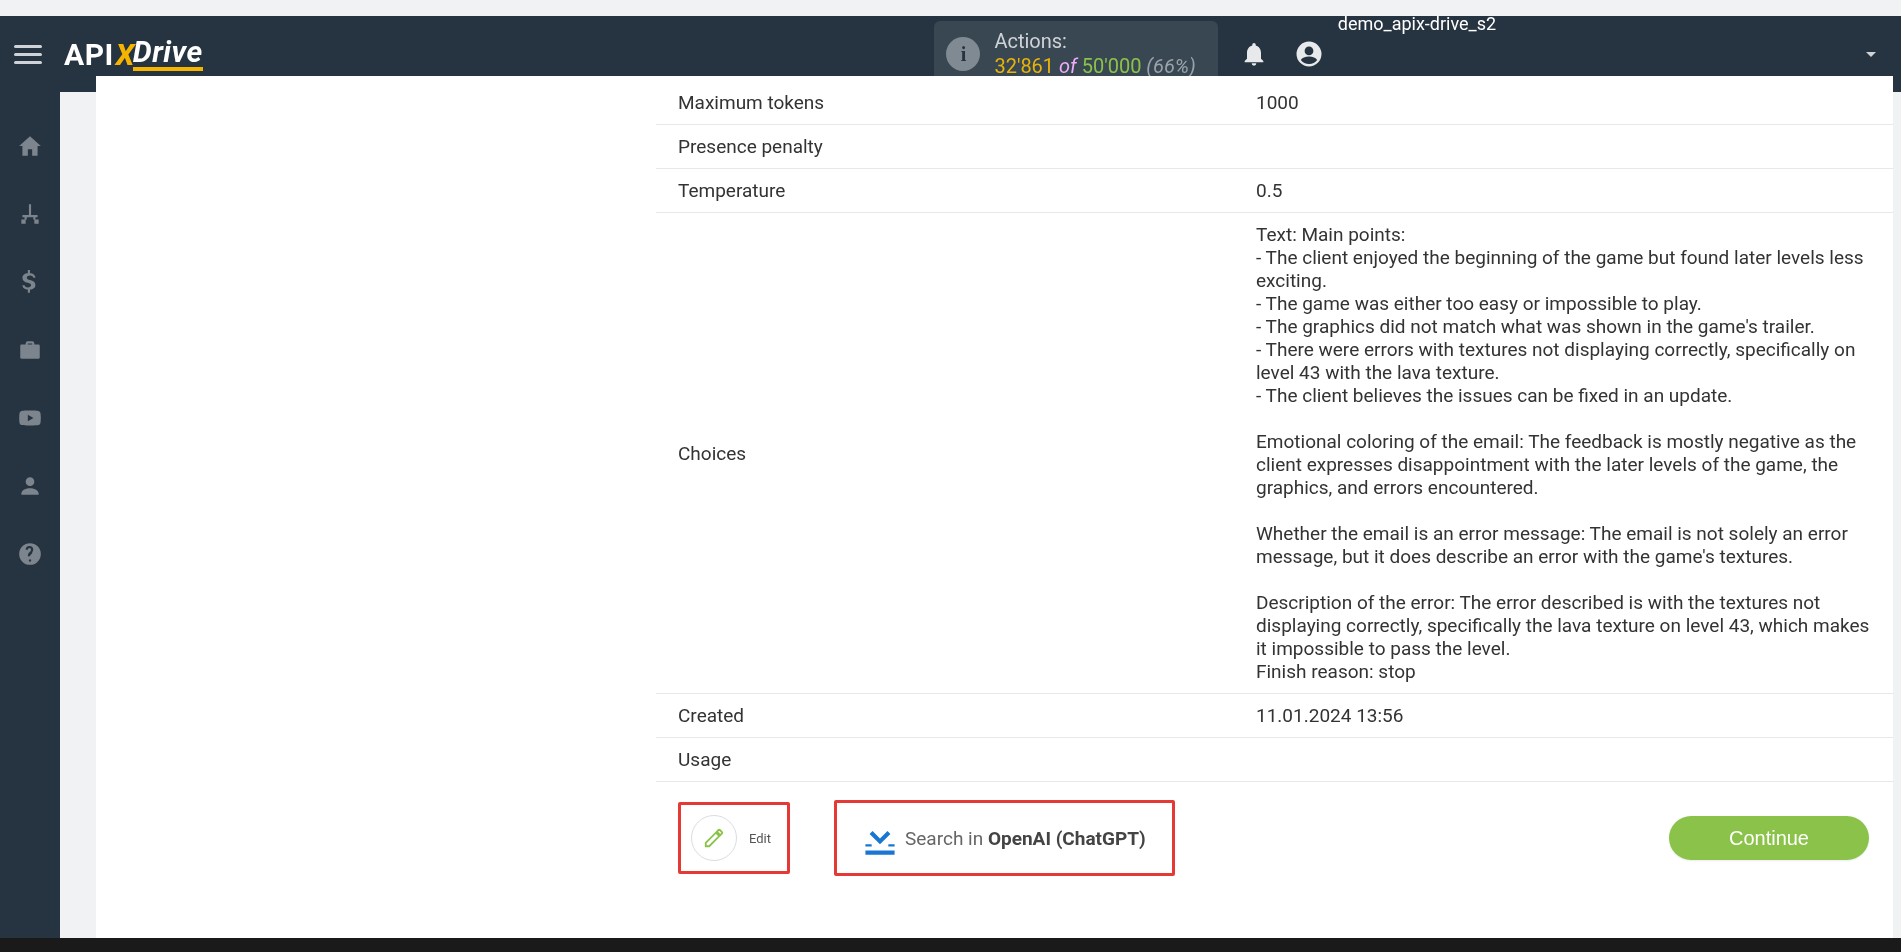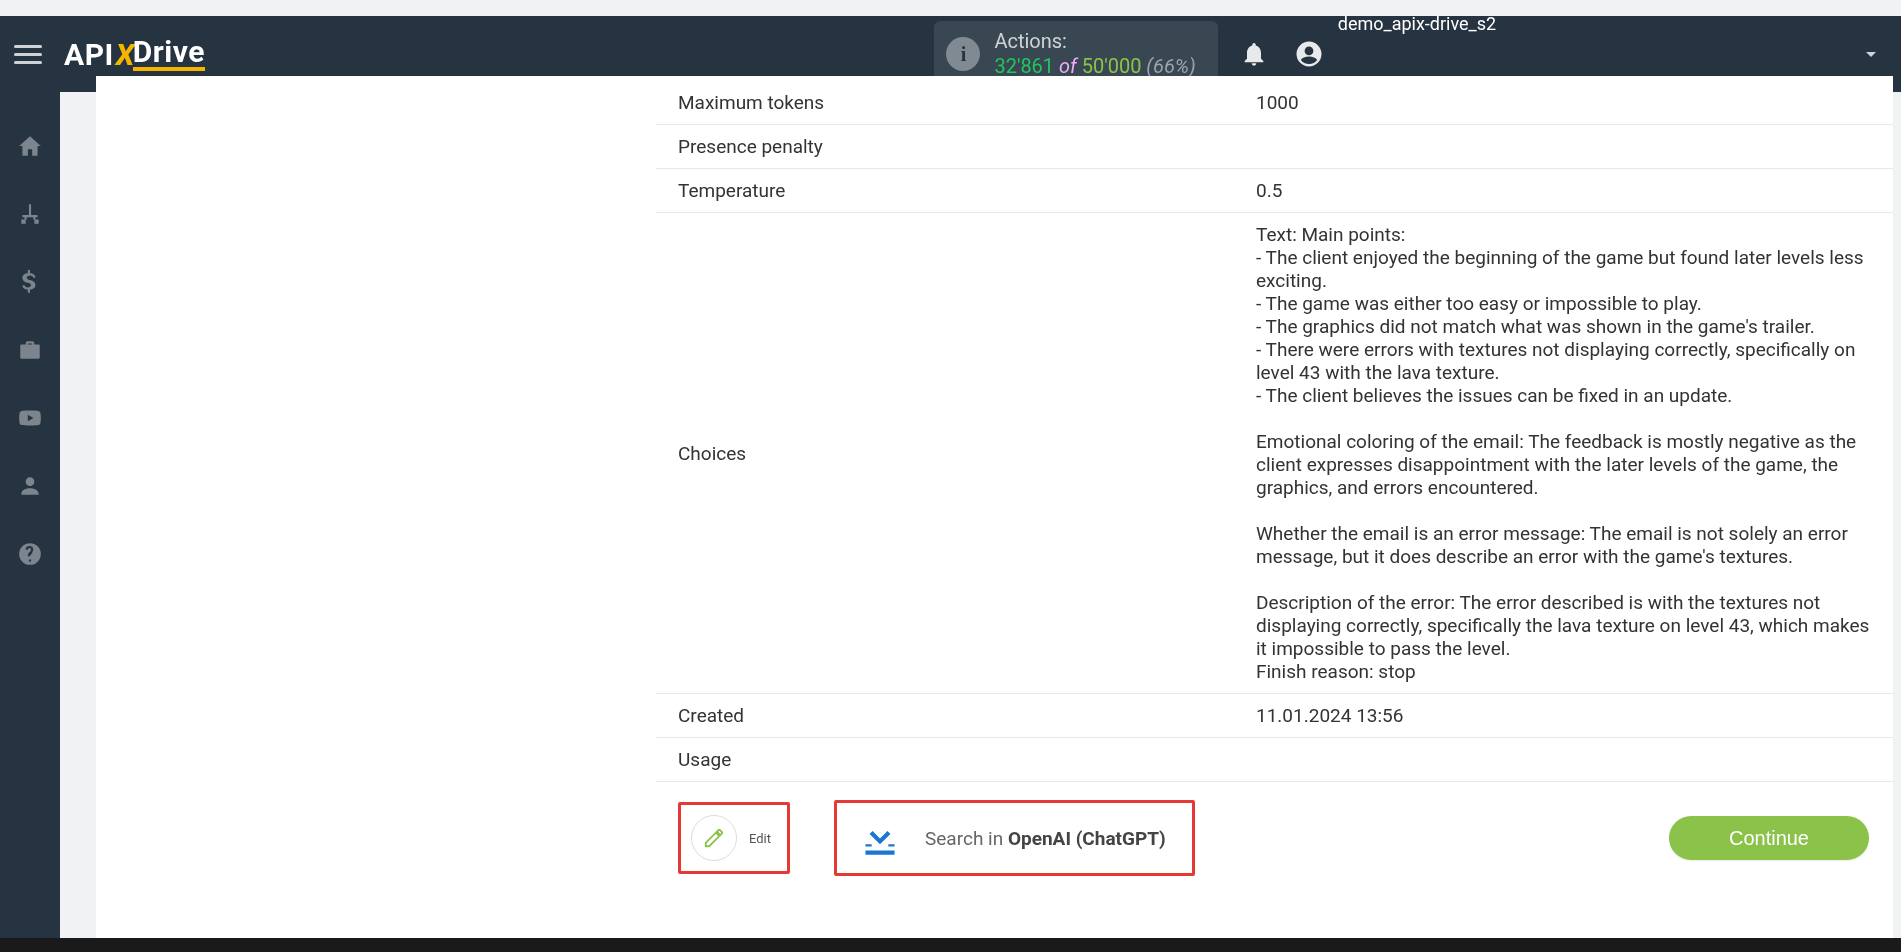--- a/index.html
+++ b/index.html
@@ -23,41 +23,41 @@
     align-items: center;
     color: #fff;
     padding-left: 14px;
   }
   .hdr-burger { width: 28px; height: 28px; display:flex; flex-direction:column; justify-content:center; gap:5px; margin-right:22px; cursor:pointer;}
   .hdr-burger span{display:block; height:3px; background:#cfd3d7; border-radius:2px;}
   .logo { display:flex; align-items:center; font-weight:700; font-size:30px; letter-spacing:0.5px; }
   .logo .p1{color:#fff;}
   .logo .x{color:#f4b400; font-style:italic; margin:0 -2px 0 2px; font-weight:800;}
   .logo .p2{color:#fff;}
-  .logo .udl{display:inline-block; border-bottom:4px solid #f4b400; line-height:1;}
+  .logo .udl{display:inline-block; border-bottom:4px solid #f4b400; line-height:1;font-style:italic;}
 
   .hdr-right {
     margin-left: auto;
     display: flex;
     align-items: center;
     padding-right: 18px;
   }
   .actions-box{
     background:#394752;
     border-radius:6px;
     padding:8px 22px 8px 12px;
     display:flex;
     align-items:center;
     gap:14px;
     margin-right:22px;
   }
   .info-icon{width:34px;height:34px;border-radius:50%;background:#808a92;color:#263340;display:flex;align-items:center;justify-content:center;font-weight:800;font-size:20px;font-family:Georgia,serif;}
   .actions-text{display:flex;flex-direction:column;line-height:1.25;font-size:20px;}
   .actions-text .t1{color:#cfd3d7;}
-  .actions-text .ln2 .used{color:#22c55e;}
+  .actions-text .ln2 .used{color:#eab308;}
   .actions-text .ln2 .of{color:#f0abfc;font-style:italic;}
   .actions-text .ln2 .tot{color:#8bc34a;}
   .actions-text .ln2 .pct{color:#9aa3ab;font-style:italic;}
   .hdr-bell{width:28px;height:28px;fill:#e7e9eb;margin-right:26px;cursor:pointer;}
   .hdr-ava{width:30px;height:30px;fill:#e7e9eb;margin-right:14px;}
   .hdr-user{display:flex;flex-direction:column;line-height:1.25;font-size:18px;}
   .hdr-user .name{color:#fff;}
   .hdr-user .plan{color:#bfc5ca;font-size:17px;margin-top:39px;}
   .hdr-user .plan b{color:#fff;font-weight:600;}
   .hdr-caret{margin-left:230px;fill:#cfd3d7;cursor:pointer;}
@@ -119,21 +119,21 @@
     border-radius:2px;
   }
   .edit-circle{
     width:46px;height:46px;border:1px solid #d9dde0;border-radius:50%;
     display:flex;align-items:center;justify-content:center;background:#fff;
   }
   .edit-circle svg{width:22px;height:22px;fill:none;stroke:#8bc34a;stroke-width:2;}
   .edit-label{font-size:13px;color:#555;}
 
   .search-wrap{
-    display:flex; align-items:center; gap:20px;
+    display:flex; align-items:center; 
     border:3px solid #e53935;
     padding:8px 26px 8px 18px;
     border-radius:2px;
   }
   .dl-icon svg{width:50px;height:50px;fill:#1976d2;}
   .search-label{font-size:19px;color:#666;}
   .search-label b{color:#444;font-weight:700;}
 
   .continue-btn{
     margin-left:auto;

